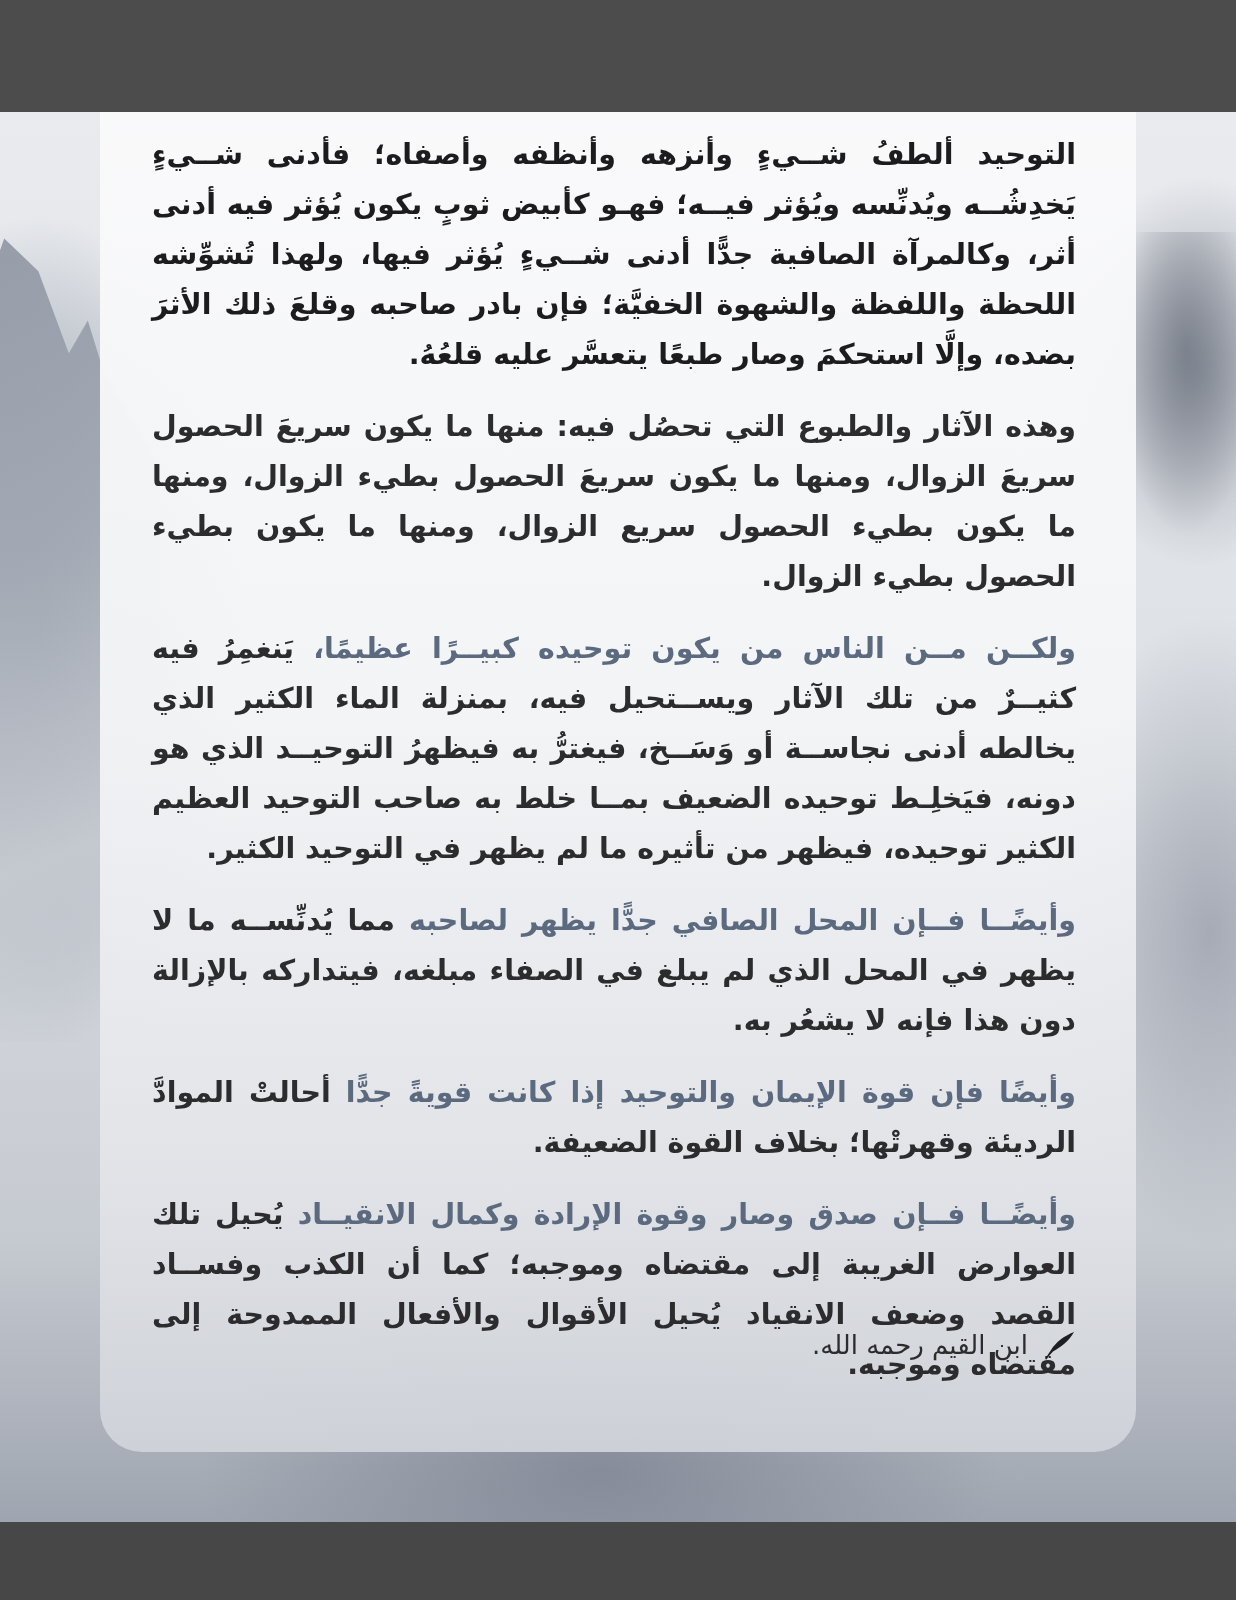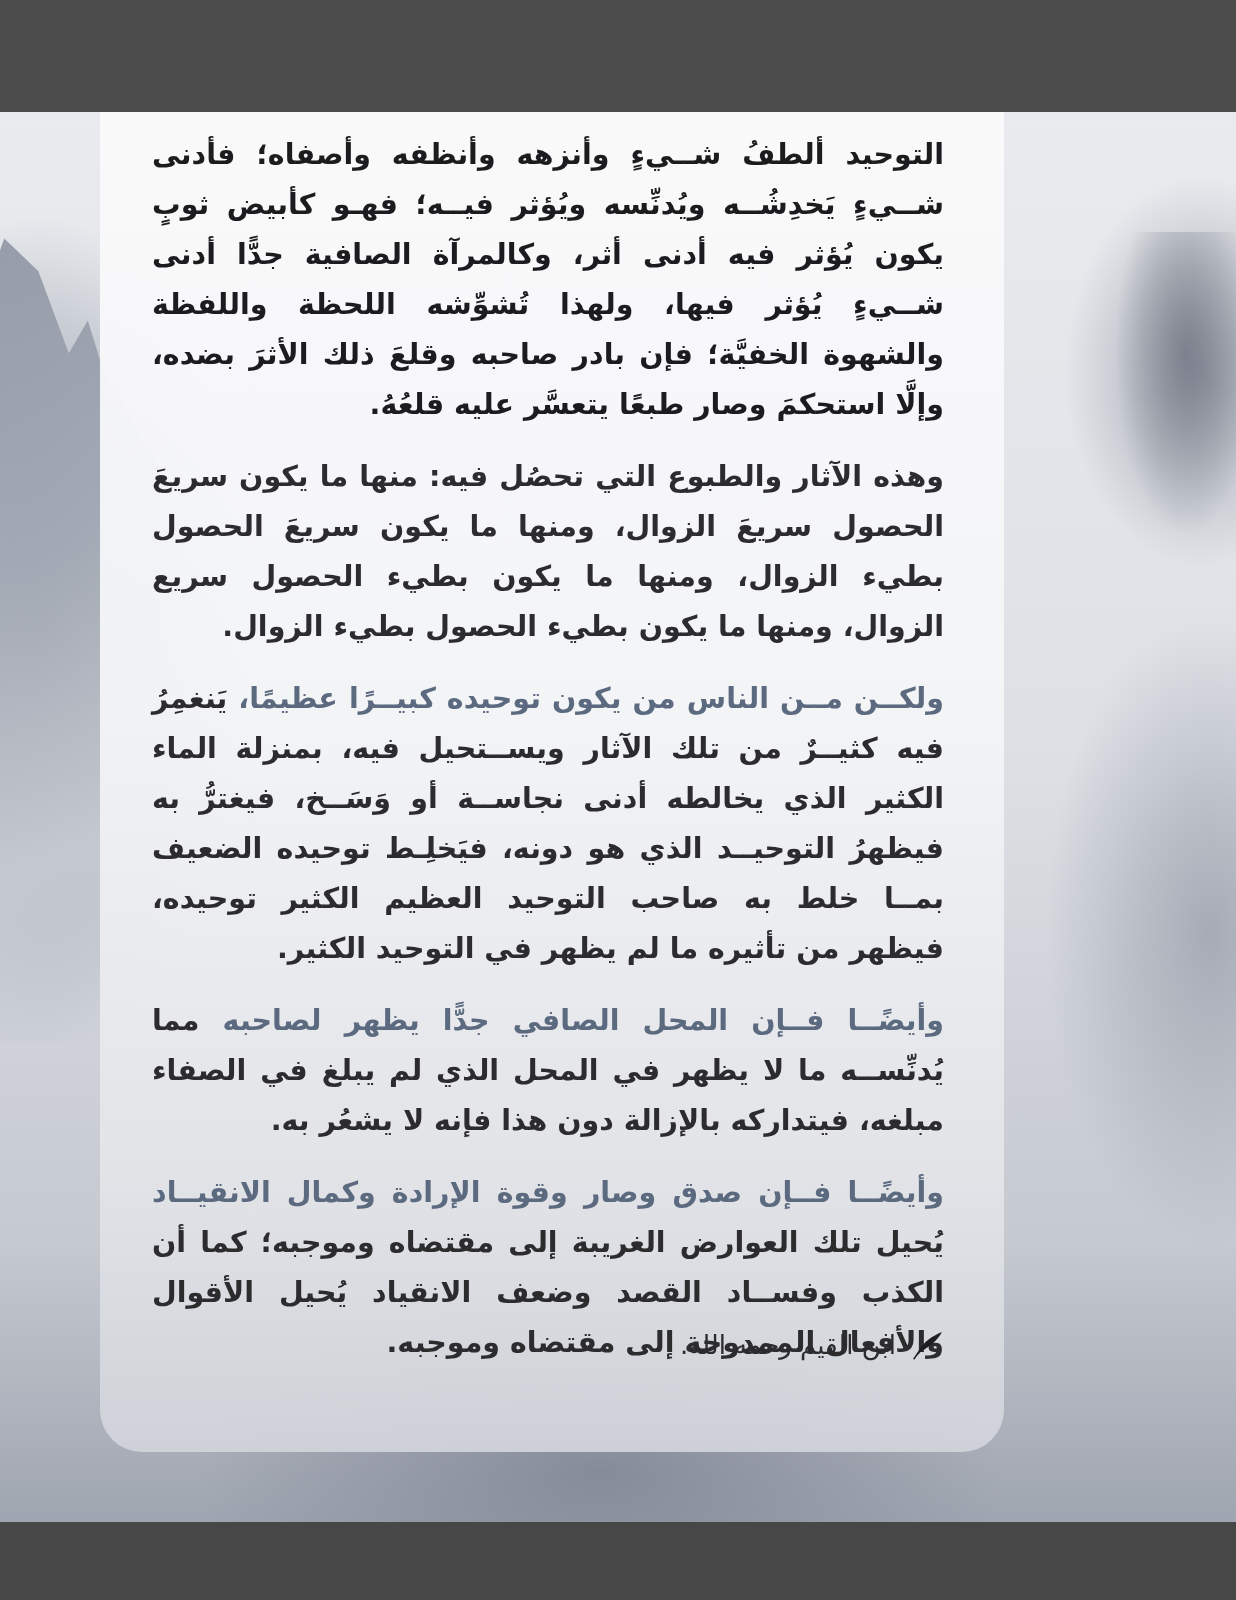--- a/index.html
+++ b/index.html
@@ -31,21 +31,21 @@
       position: absolute; left: -30px; top: 110px; width: 190px; height: 820px;
       background: linear-gradient(160deg, #8d94a0 0%, #a4aab5 40%, #c6cad1 75%, rgba(220,223,228,0) 100%);
       clip-path: polygon(0 14%, 18% 2%, 36% 6%, 52% 16%, 62% 12%, 70% 18%, 100% 30%, 100% 100%, 0 100%);
       opacity: 0.9;
     }
     .mist-right {
       position: absolute; right: -20px; top: 120px; width: 140px; height: 300px;
       background: radial-gradient(ellipse at 50% 40%, rgba(110,116,128,0.75), transparent 72%);
     }
     .card {
-      position: absolute; left: 100px; top: 112px; width: 904px; height: 1340px;
+      position: absolute; left: 100px; top: 112px; width: 1036px; height: 1340px;
       border-radius: 0 0 42px 42px;
       background: linear-gradient(180deg, rgba(250,250,251,0.97) 0%, rgba(244,245,247,0.95) 45%, rgba(226,228,232,0.95) 80%, rgba(208,211,217,0.95) 100%);
       padding: 18px 60px 0 52px;
       direction: rtl;
       text-align: justify;
       color: #2c2c2e;
     }
     .para {
       font-size: 28.5px;
       line-height: 50px;
@@ -82,20 +82,23 @@
   <p class="para">
     <span class="hl"></span><span>وهذه الآثار والطبوع التي تحصُل فيه: منها ما يكون سريعَ الحصول سريعَ الزوال، ومنها ما يكون سريعَ الحصول بطيء الزوال، ومنها ما يكون بطيء الحصول سريع الزوال، ومنها ما يكون بطيء الحصول بطيء الزوال.</span>
   </p>
   <p class="para">
     <span class="hl">ولكــن مــن الناس من يكون توحيده كبيــرًا عظيمًا،</span><span> يَنغمِرُ فيه كثيــرٌ من تلك الآثار ويســتحيل فيه، بمنزلة الماء الكثير الذي يخالطه أدنى نجاســة أو وَسَــخ، فيغترُّ به فيظهرُ التوحيــد الذي هو دونه، فيَخلِـط توحيده الضعيف بمــا خلط به صاحب التوحيد العظيم الكثير توحيده، فيظهر من تأثيره ما لم يظهر في التوحيد الكثير.</span>
   </p>
   <p class="para">
     <span class="hl">وأيضًــا فــإن المحل الصافي جدًّا يظهر لصاحبه</span><span> مما يُدنِّســه ما لا يظهر في المحل الذي لم يبلغ في الصفاء مبلغه، فيتداركه بالإزالة دون هذا فإنه لا يشعُر به.</span>
   </p>
   <p class="para">
+    <span class="hl">وأيضًا فإن قوة الإيمان والتوحيد إذا كانت قويةً جدًّا</span><span> أحالتْ الموادَّ الرديئة وقهرتْها؛ بخلاف القوة الضعيفة.</span>
+  </p>
+  <p class="para">
     <span class="hl">وأيضًــا فــإن صدق وصار وقوة الإرادة وكمال الانقيــاد</span><span> يُحيل تلك العوارض الغريبة إلى مقتضاه وموجبه؛ كما أن الكذب وفســاد القصد وضعف الانقياد يُحيل الأقوال والأفعال الممدوحة إلى مقتضاه وموجبه.</span>
   </p>
 
   <div class="author">
     <span class="feather">
       <svg viewBox="0 0 34 30" width="34" height="30">
         <path d="M32 2 C22 6 14 12 9 20 C7 23 5 26 3 29 L4.5 29.5 C6.5 26.5 8.5 24 11 21.5 C19 17 27 11 32 2 Z" fill="#1e1e22"></path>
       </svg>
     </span>
     <span class="author-name">ابن القيم رحمه الله.</span>

